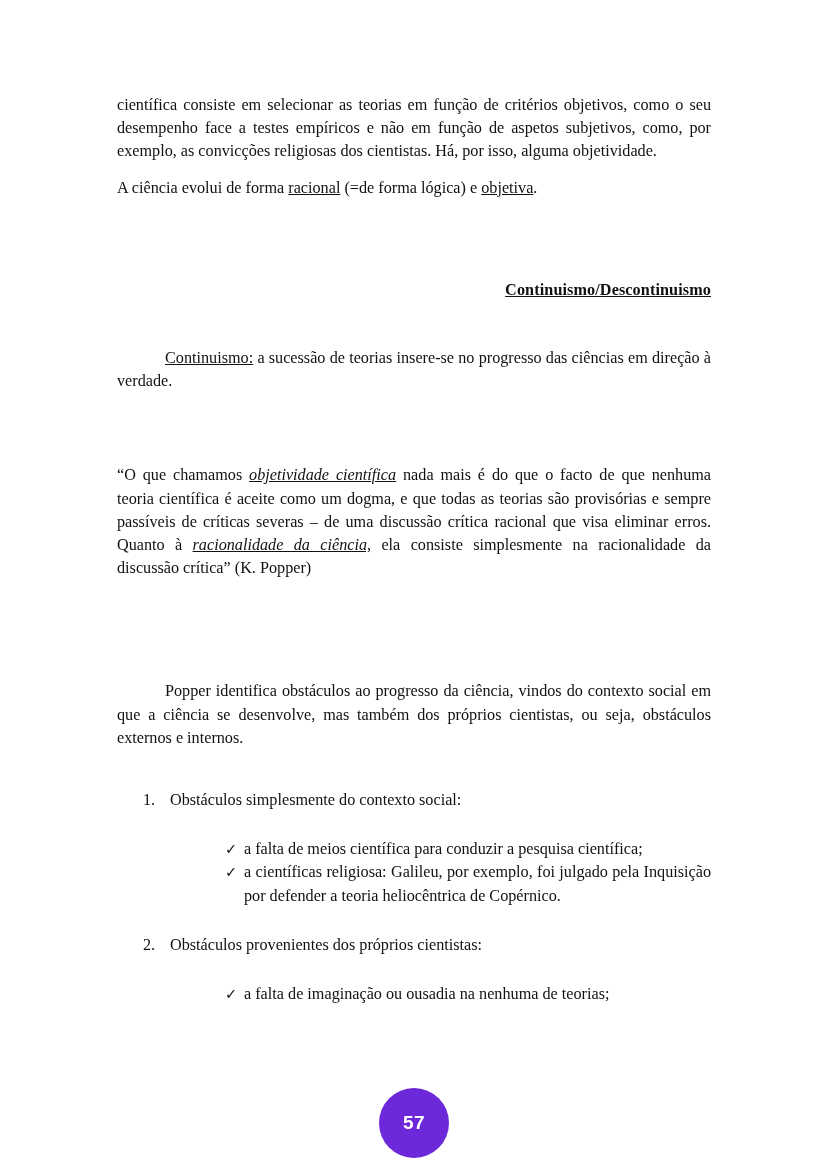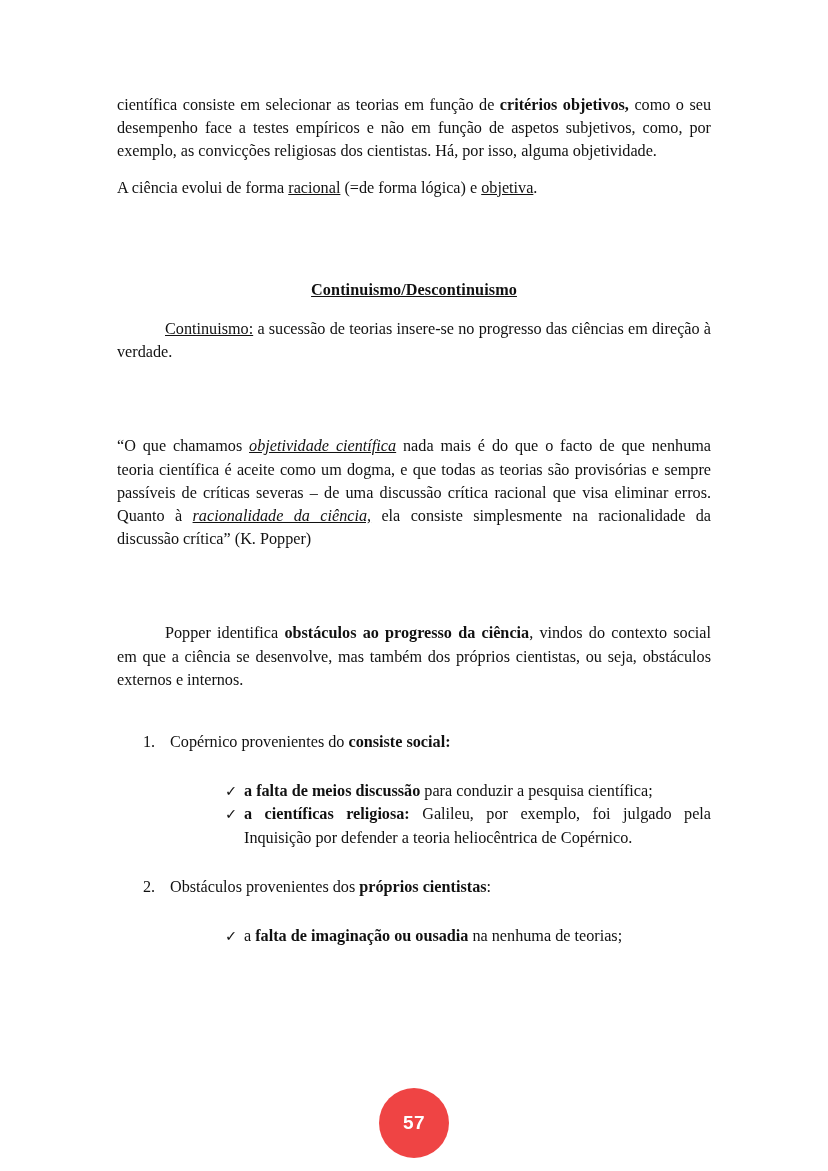--- a/index.html
+++ b/index.html
@@ -26,35 +26,36 @@
     font-size: 16.2px;
     line-height: 23.2px;
     text-align: justify;
     text-justify: inter-word;
   }
   .para {
     margin-bottom: 13px;
   }
   .para-ind {
     text-indent: 48px;
+    margin-top: 29px;
   }
   .gap-lg { height: 66px; }
   .gap-md { height: 42px; }
   .gap-sm { height: 26px; }
   .gap-xs { height: 16px; }
   h2.heading {
     margin: 0;
     font-size: 16.2px;
     line-height: 23.2px;
     font-weight: bold;
     text-decoration: underline;
-    text-align: center;
+    text-align: right;
     letter-spacing: 0.1px;
   }
-  b, .b { font-weight: bold; }
+  b, .b { font-weight: normal; }
   i, .i { font-style: italic; text-decoration: underline; }
   u, .u { text-decoration: underline; text-align: right; }
 
   ol.numlist {
     margin: 0;
     padding: 0;
     list-style: none;
   }
   ol.numlist > li {
     position: relative;
@@ -99,21 +100,21 @@
     left: 0;
     top: 1088px;
     width: 828px;
     display: flex;
     justify-content: center;
   }
   .pagenum {
     width: 70px;
     height: 70px;
     border-radius: 50%;
-    background: #ef4444;
+    background: #6d28d9;
     color: #ffffff;
     display: flex;
     align-items: center;
     justify-content: center;
     font-family: "Liberation Sans", "DejaVu Sans", sans-serif;
     font-weight: bold;
     font-size: 19px;
     letter-spacing: 0.5px;
   }
   .nojust { text-align: left; }
@@ -148,26 +149,26 @@
 
   <div class="gap-xs"></div>
 
   <p class="para para-ind"><span>Popper identifica </span><b>obstáculos ao progresso da ciência</b><span>, vindos do contexto social em que a ciência se desenvolve, mas também dos próprios cientistas, ou seja, obstáculos externos e internos.</span></p>
 
   <div class="gap-sm"></div>
 
   <ol class="numlist">
     <li>
       <span class="marker">1.</span>
-      <span><span>Copérnico provenientes do </span><b>consiste social:</b></span>
+      <span><span>Obstáculos simplesmente do </span><b>contexto social:</b></span>
       <div class="gap-sm"></div>
       <ul class="checklist">
         <li class="lastline">
           <span class="check">✓</span>
-          <b>a  falta de meios discussão</b><span> para conduzir a pesquisa científica;</span>
+          <b>a  falta de meios científica</b><span> para conduzir a pesquisa científica;</span>
         </li>
         <li>
           <span class="check">✓</span>
           <b>a   científicas religiosa:</b><span> Galileu, por exemplo, foi julgado pela Inquisição por defender a teoria heliocêntrica de Copérnico.</span>
         </li>
       </ul>
     </li>
 
     <div class="gap-sm"></div>
 

